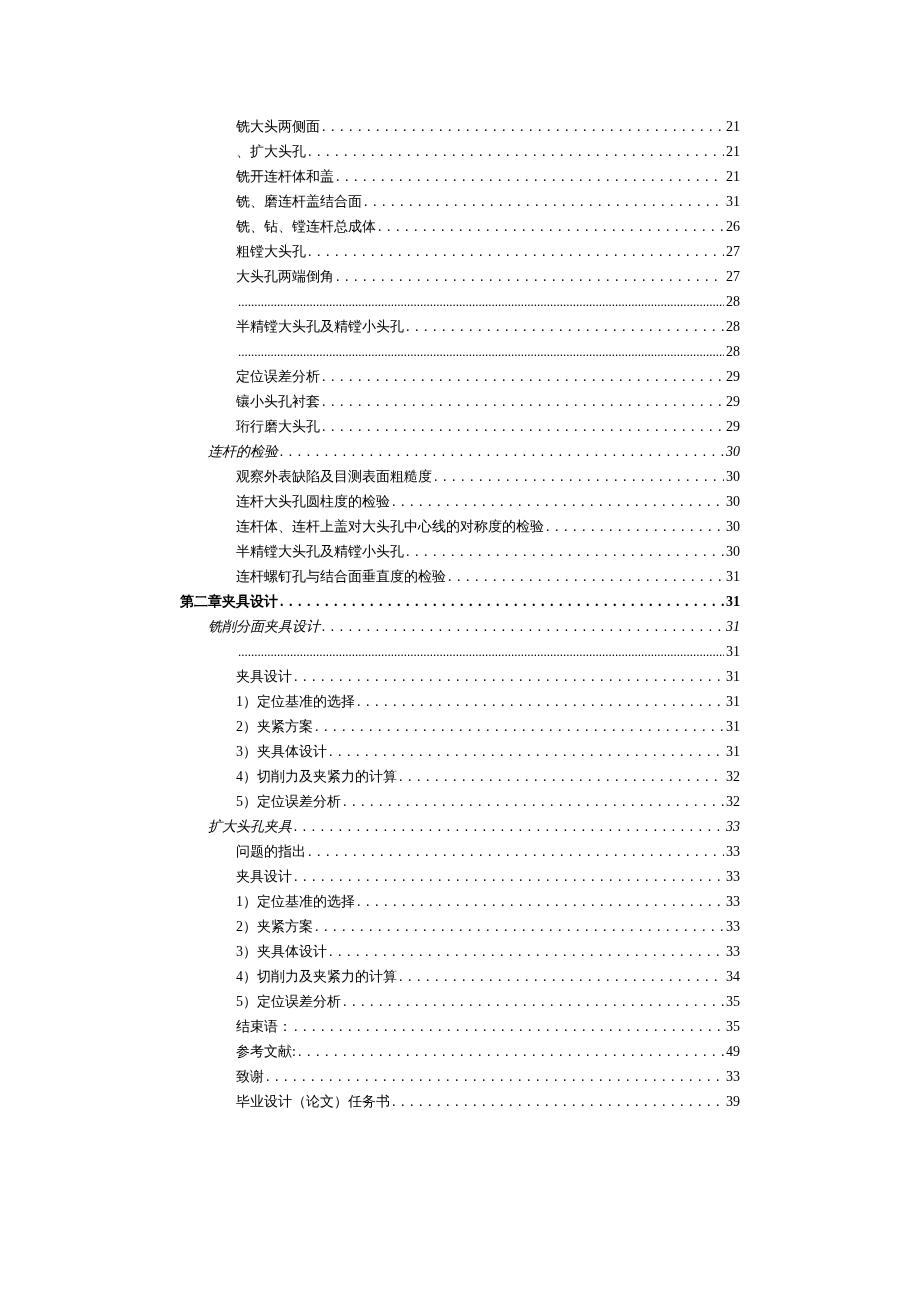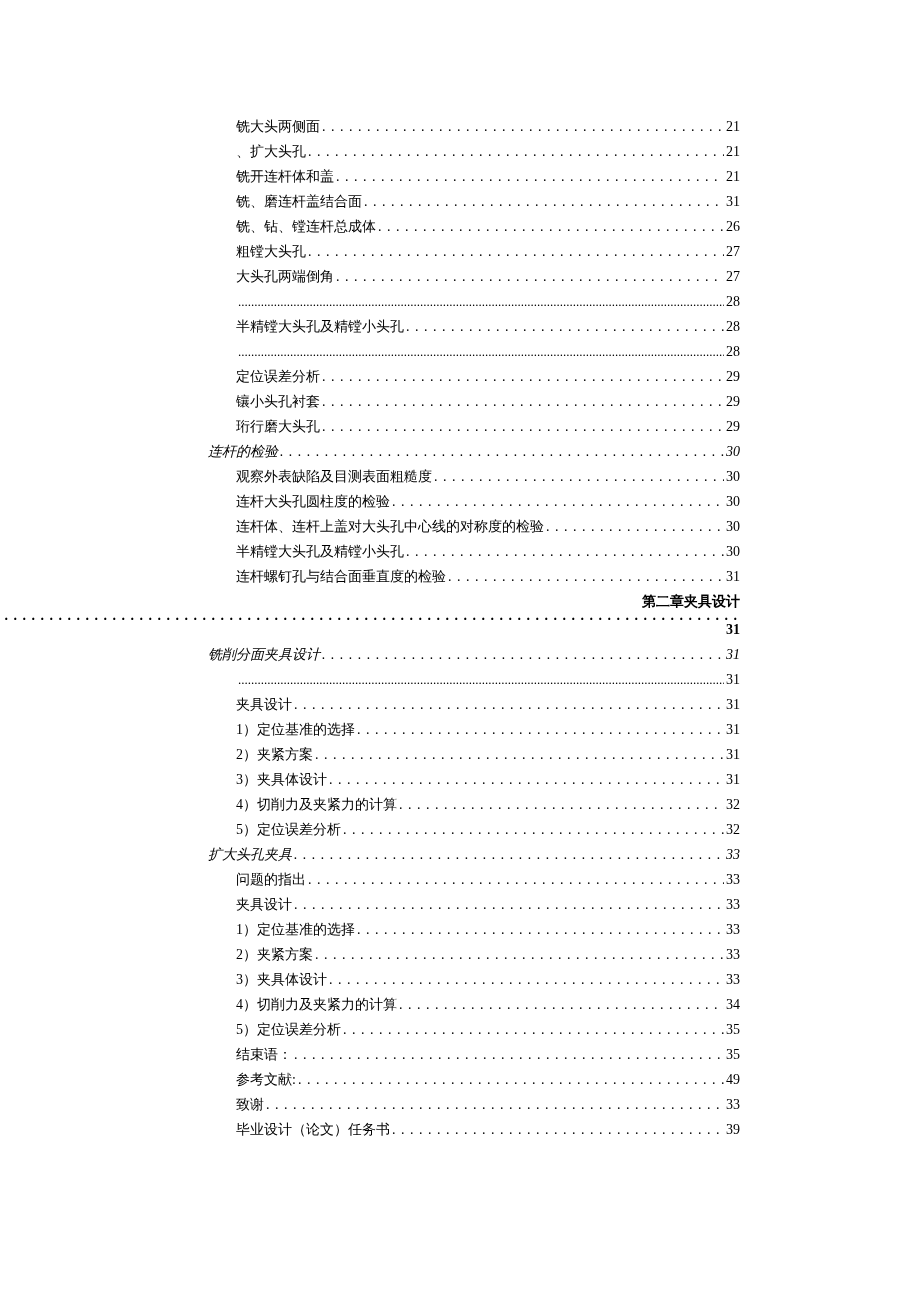--- a/index.html
+++ b/index.html
@@ -16,21 +16,21 @@
       font-size: 14px;
       color: #000000;
       line-height: 1.0;
     }
     .toc-line {
       display: flex;
       align-items: flex-end;
       white-space: nowrap;
       margin-bottom: 11px;
     }
-    .indent-0 { padding-left: 0px; flex-direction: column; }
+    .indent-0 { padding-left: 0px; }
     .indent-1 { padding-left: 28px; font-style: italic; }
     .indent-2 { padding-left: 56px; }
     .toc-label {
       flex: 0 0 auto;
     }
     .toc-dots {
       flex: 1 1 auto;
       overflow: hidden;
       position: relative;
       margin: 0 2px;

